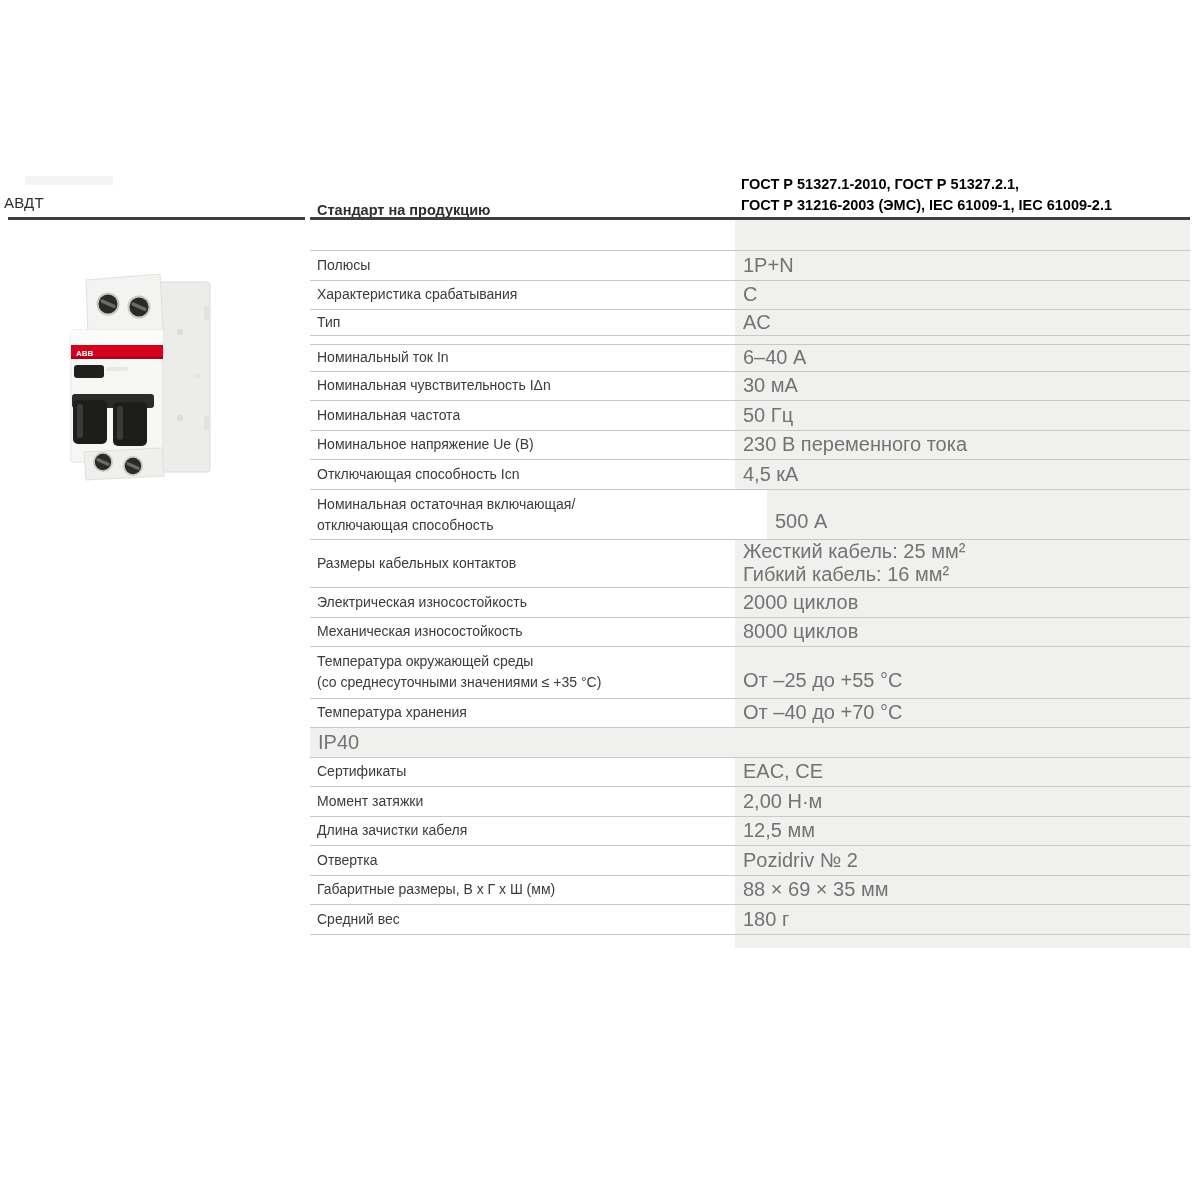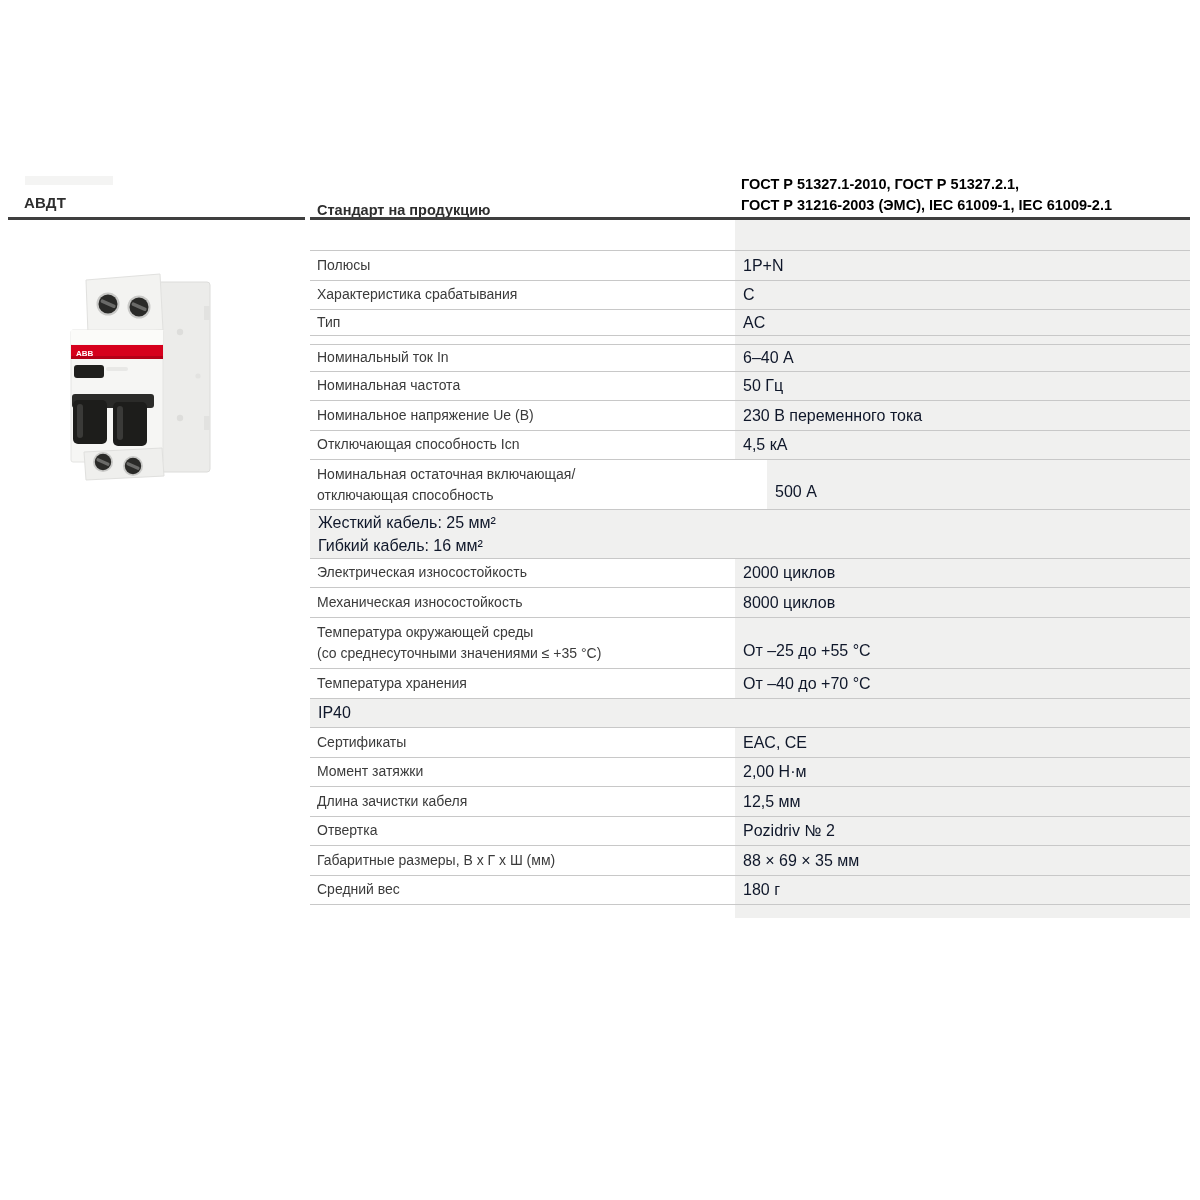--- a/index.html
+++ b/index.html
@@ -4,35 +4,35 @@
 <style>
   html,body{margin:0;padding:0;background:#ffffff;}
   body{
     width:1200px;height:1200px;position:relative;overflow:hidden;
     font-family:"Liberation Sans","DejaVu Sans",sans-serif;
     color:#3b3b3b;
   }
   .abs{position:absolute;}
   
   .smudge{left:25px;top:176px;width:88px;height:9px;background:#f4f4f3;}
-  .sec-label{left:24px;top:194px;font-size:15px;font-weight:bold;color:#2e2e2e;letter-spacing:.2px;}
+  .sec-label{left:4px;top:194px;font-size:15px;font-weight:normal;color:#2e2e2e;letter-spacing:.2px;}
   .col-header{left:317px;top:202px;font-size:14.5px;font-weight:bold;color:#2e2e2e;}
   .std-value{left:741px;top:174px;font-size:14.5px;font-weight:bold;color:#000000;line-height:21px;white-space:pre-line;}
   .rule{background:#3f3f3f;height:3px;top:217px;}
   .rule-left{left:8px;width:297px;}
   .rule-right{left:310px;width:880px;}
   
   .spec-table{left:310px;top:220px;width:880px;}
   .row{display:flex;border-top:1px solid #c8c8c8;}
   .row:first-child{border-top:none;}
   .cell{box-sizing:border-box;}
   .label{flex:0 0 425px;background:#ffffff;padding-left:7px;display:flex;align-items:center;
          font-size:14px;color:#3b3b3b;line-height:21px;white-space:pre-line;}
   .value{flex:1;background:#f0f0ef;padding-left:8px;display:flex;align-items:center;
-         font-size:16px;color:#0f172a;line-height:23px;white-space:pre-line;}
+         font-size:20px;color:#737373;line-height:23px;white-space:pre-line;}
   .h-band-top{height:30px;}
   .h-band-bottom{height:13px;}
   .h-std{height:28.5px;}
   .h-r3{height:25px;}
   .h-gap{height:7.5px;}
   .h-r4{height:26px;}
   .h-tall1{height:49px;gap:32px;}
   .h-tall2{height:47.5px;}
   .h-tall3{height:50.5px;}
   .l-top{align-items:flex-start;padding-top:4px;}
@@ -141,37 +141,42 @@
   <div class="row h-gap">
       <div class="cell label"></div>
       <div class="cell value"></div>
     </div>
 
   <div class="row h-r4">
       <div class="cell label">Номинальный ток In</div>
       <div class="cell value">6–40 А</div>
     </div>
   <div class="row h-std">
+      <div class="cell label">Номинальная чувствительность IΔn</div>
+      <div class="cell value">30 мА</div>
+    </div>
+  <div class="row h-std">
       <div class="cell label">Номинальная частота</div>
       <div class="cell value">50 Гц</div>
     </div>
   <div class="row h-std">
       <div class="cell label">Номинальное напряжение Ue (В)</div>
       <div class="cell value">230 В переменного тока</div>
     </div>
   <div class="row h-std">
       <div class="cell label">Отключающая способность Icn</div>
       <div class="cell value">4,5 кА</div>
     </div>
   <div class="row h-tall1">
       <div class="cell label l-top">Номинальная остаточная включающая/
 отключающая способность</div>
       <div class="cell value v-bottom">500 А</div>
     </div>
   <div class="row h-tall2">
+      <div class="cell label">Размеры кабельных контактов</div>
       <div class="cell value">Жесткий кабель: 25 мм²
 Гибкий кабель: 16 мм²</div>
     </div>
   <div class="row h-std">
       <div class="cell label">Электрическая износостойкость</div>
       <div class="cell value">2000 циклов</div>
     </div>
   <div class="row h-std">
       <div class="cell label">Механическая износостойкость</div>
       <div class="cell value">8000 циклов</div>

